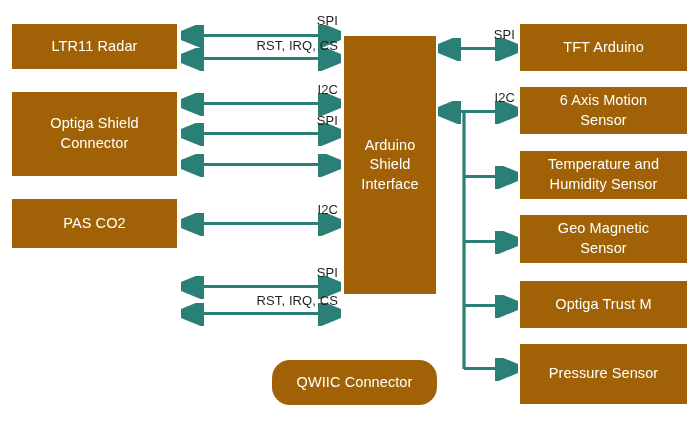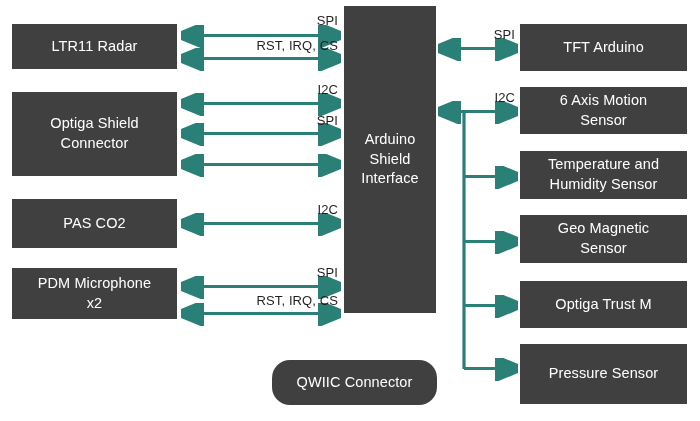--- a/index.html
+++ b/index.html
@@ -10,21 +10,21 @@
   #diagram {
     position: relative;
     width: 700px;
     height: 421px;
     background: #ffffff;
     font-family: "Liberation Sans", sans-serif;
     overflow: hidden;
   }
   .block {
     position: absolute;
-    background: #404040;
+    background: #a16207;
     color: #ffffff;
     display: flex;
     align-items: center;
     justify-content: center;
     text-align: center;
     font-size: 14.5px;
     line-height: 1.35;
     box-sizing: border-box;
     padding: 2px 6px;
     letter-spacing: 0.1px;
@@ -99,26 +99,22 @@
 
   <div class="block" style="left:12px; top:92px; width:165px; height:84px;">
     <span class="lbl">Optiga Shield
 Connector</span>
   </div>
 
   <div class="block" style="left:12px; top:199px; width:165px; height:49px;text-align:center;">
     <span class="lbl">PAS CO2</span>
   </div>
 
-  <div class="block" style="left:12px; top:268px; width:165px; height:51px;">
-    <span class="lbl">PDM Microphone
-x2</span>
-  </div>
 
-  <div class="block" style="left:344px; top:6px; width:92px; height:307px;">
+  <div class="block" style="left:344px; top:36px; width:92px; height:258px;">
     <span class="lbl">Arduino
 Shield
 Interface</span>
   </div>
 
   <div class="block" style="left:272px; top:360px; width:165px; height:45px;border-radius:18px;">
     <span class="lbl">QWIIC Connector</span>
   </div>
 
   <div class="block" style="left:520px; top:24px; width:167px; height:47px;">

